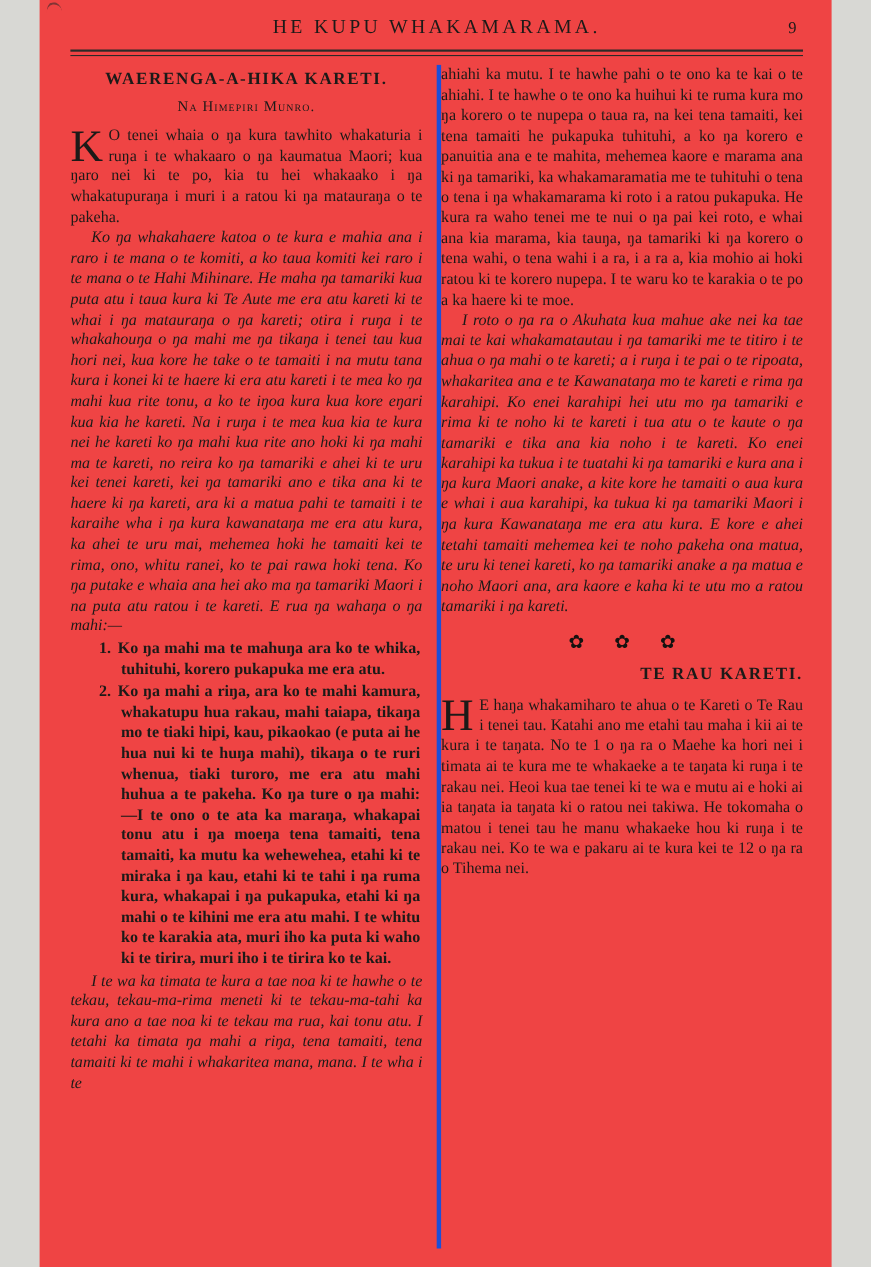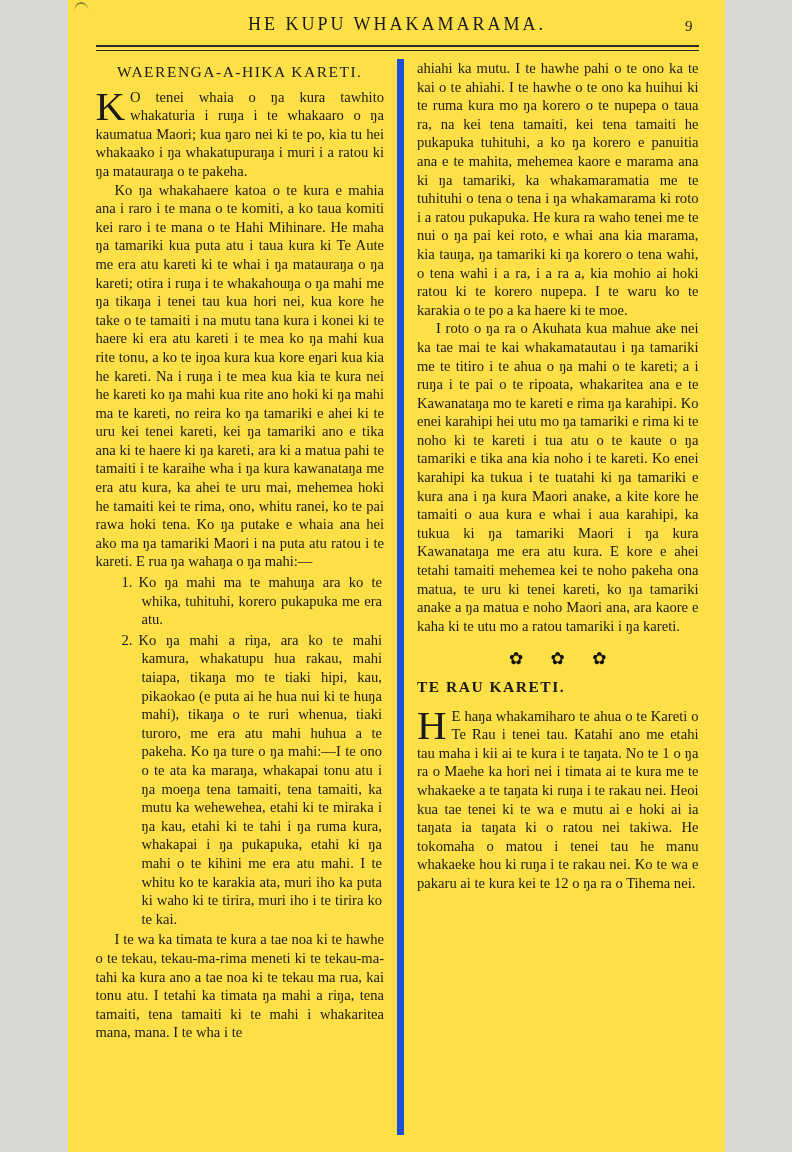--- a/index.html
+++ b/index.html
@@ -1,18 +1,18 @@
 <!DOCTYPE html>
 <html><head>
 <meta charset="utf-8">
 <style>
   html,body{margin:0;padding:0;background:#d8d8d4;}
   .page{
-    width:657px;height:1152px;box-sizing:border-box;
-    margin:0 auto;background:#fde047;color:#1c1a18;
+    width:720px;height:1152px;box-sizing:border-box;
+    margin:0 auto;background:#ef4444;color:#1c1a18;
     font-family:"Liberation Serif", serif;
     position:relative;overflow:hidden;
     padding:6px 26px 10px 28px;
   }
   
   .masthead{position:relative;height:34px;}
   .masthead .title{
     text-align:center;font-size:18px;letter-spacing:3px;
     padding-top:8px;font-weight:normal;
   }
@@ -26,45 +26,45 @@
   }
   .double-rule{
     height:3px;border-top:2px solid #2a2a28;border-bottom:1px solid #2a2a28;
     margin-top:5px;
   }
   
   .columns{display:flex;margin-top:8px;height:1076px;}
   .col{width:50%;box-sizing:border-box;font-size:14.6px;line-height:18.6px;
        text-align:justify;overflow:hidden;}
   .col-left{padding-right:13px;}
-  .col-right{padding-left:13px;border-left:7px solid #1d4ed8;}
+  .col-right{border-left:4px solid #1d4ed8;}
   .article-heading{
-    text-align:center;font-weight:normal;font-size:15.5px;letter-spacing:1.5px;
+    text-align:center;font-weight:bold;font-size:15.5px;letter-spacing:1.5px;
     margin:4px 0 6px 0;
   }
   .byline{
     text-align:center;font-variant:small-caps;font-size:13.5px;
     letter-spacing:1px;margin:0 0 8px 0;
   }
   p{margin:0;}
-  p.indent{text-indent:1.3em;}
+  p.indent{text-indent:1.3em;font-style:italic;}
   .dropcap{
     float:left;font-size:41px;line-height:33px;
     padding:2px 5px 0 0;font-weight:normal;
   }
   .list-item{
-    margin:2px 0 2px 0;padding-left:46px;text-indent:-20px;padding-right:2px;
+    margin:2px 0 2px 0;padding-left:46px;text-indent:-20px;padding-right:2px;font-weight:bold;
   }
   .list-item .num{padding-right:6px;}
   .ornament-row{
     text-align:center;font-family:"DejaVu Sans", sans-serif;
     font-size:17px;word-spacing:22px;margin:14px 0 10px 0;color:#141210;
   }
   .section-heading{
-    text-align:left;font-weight:bold;font-size:15.5px;letter-spacing:1.5px;
+    text-align:right;font-weight:bold;font-size:15.5px;letter-spacing:1.5px;
     margin:10px 0 10px 0;
   }
 </style>
 </head>
 <body>
 
 <div class="page">
 
   <span class="scan-mark"></span>
 
@@ -72,20 +72,21 @@
     <div class="title">HE KUPU WHAKAMARAMA.</div>
     <div class="pageno">9</div>
   </div>
 
   <div class="double-rule"></div>
 
   <div class="columns">
 
     <div class="col col-left">
       <div class="article-heading">WAERENGA-A-HIKA KARETI.</div>
+      <div class="byline">Na Himepiri Munro.</div>
 
       <p><span class="dropcap">K</span><span>O tenei whaia o ŋa kura tawhito whakaturia i ruŋa i te whakaaro o ŋa kaumatua Maori; kua ŋaro nei ki te po, kia tu hei whakaako i ŋa whakatupuraŋa i muri i a ratou ki ŋa matauraŋa o te pakeha.</span></p>
 
       <p class="indent">Ko ŋa whakahaere katoa o te kura e mahia ana i raro i te mana o te komiti, a ko taua komiti kei raro i te mana o te Hahi Mihinare. He maha ŋa tamariki kua puta atu i taua kura ki Te Aute me era atu kareti ki te whai i ŋa matauraŋa o ŋa kareti; otira i ruŋa i te whakahouŋa o ŋa mahi me ŋa tikaŋa i tenei tau kua hori nei, kua kore he take o te tamaiti i na mutu tana kura i konei ki te haere ki era atu kareti i te mea ko ŋa mahi kua rite tonu, a ko te iŋoa kura kua kore eŋari kua kia he kareti. Na i ruŋa i te mea kua kia te kura nei he kareti ko ŋa mahi kua rite ano hoki ki ŋa mahi ma te kareti, no reira ko ŋa tamariki e ahei ki te uru kei tenei kareti, kei ŋa tamariki ano e tika ana ki te haere ki ŋa kareti, ara ki a matua pahi te tamaiti i te karaihe wha i ŋa kura kawanataŋa me era atu kura, ka ahei te uru mai, mehemea hoki he tamaiti kei te rima, ono, whitu ranei, ko te pai rawa hoki tena. Ko ŋa putake e whaia ana hei ako ma ŋa tamariki Maori i na puta atu ratou i te kareti. E rua ŋa wahaŋa o ŋa mahi:—</p>
 
       <div class="list-item"><span class="num">1.</span><span>Ko ŋa mahi ma te mahuŋa ara ko te whika, tuhituhi, korero pukapuka me era atu.</span></div>
 
       <div class="list-item"><span class="num">2.</span><span>Ko ŋa mahi a riŋa, ara ko te mahi kamura, whakatupu hua rakau, mahi taiapa, tikaŋa mo te tiaki hipi, kau, pikaokao (e puta ai he hua nui ki te huŋa mahi), tikaŋa o te ruri whenua, tiaki turoro, me era atu mahi huhua a te pakeha. Ko ŋa ture o ŋa mahi:—I te ono o te ata ka maraŋa, whakapai tonu atu i ŋa moeŋa tena tamaiti, tena tamaiti, ka mutu ka wehewehea, etahi ki te miraka i ŋa kau, etahi ki te tahi i ŋa ruma kura, whakapai i ŋa pukapuka, etahi ki ŋa mahi o te kihini me era atu mahi. I te whitu ko te karakia ata, muri iho ka puta ki waho ki te tirira, muri iho i te tirira ko te kai.</span></div>
 
       <p class="indent">I te wa ka timata te kura a tae noa ki te hawhe o te tekau, tekau-ma-rima meneti ki te tekau-ma-tahi ka kura ano a tae noa ki te tekau ma rua, kai tonu atu. I tetahi ka timata ŋa mahi a riŋa, tena tamaiti, tena tamaiti ki te mahi i whakaritea mana, mana. I te wha i te</p>

